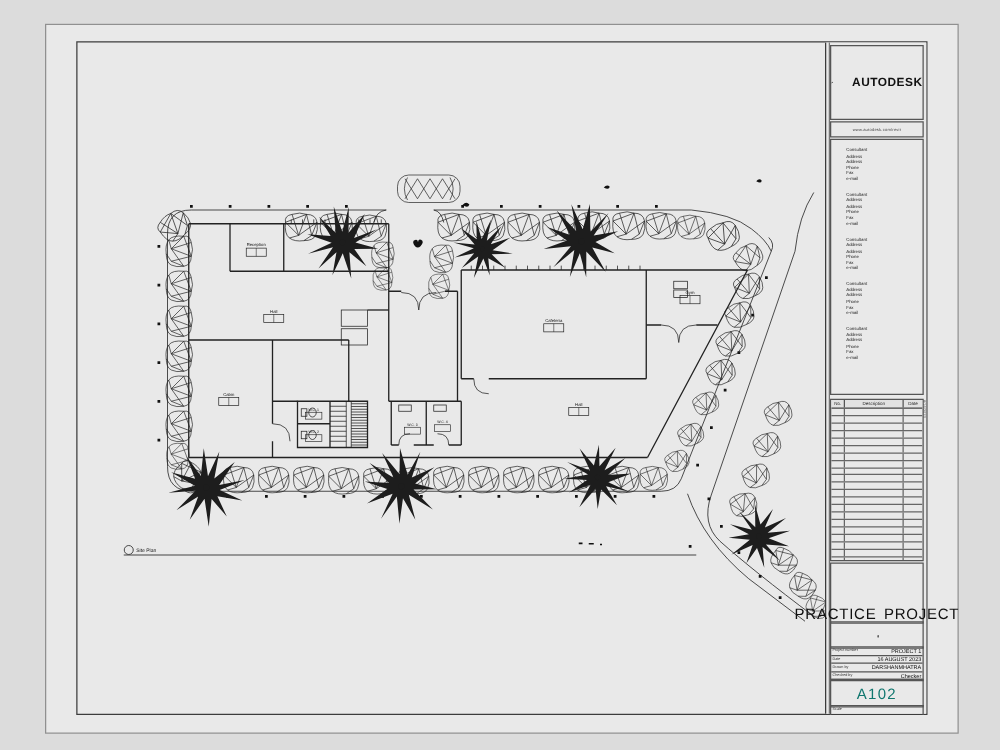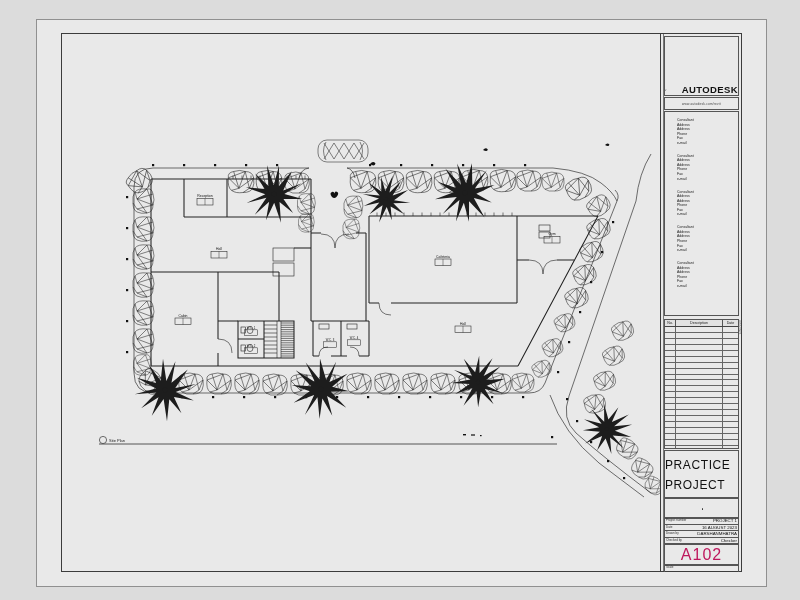--- a/index.html
+++ b/index.html
@@ -8,43 +8,43 @@
   .sheet{position:absolute;left:36px;top:19px;width:729px;height:566px;
          background:#e9e9e9;border:1px solid #909090}
   .frame{position:absolute;left:24px;top:13px;width:679px;height:537px;border:1.4px solid #3c3c3c}
   .drawing{position:absolute;left:0;top:0;width:598px;height:536px}
   svg{font-family:"Liberation Sans",sans-serif}
 
   
   .titleblock{position:absolute;right:0;top:0;bottom:0;width:80px;border-left:1.3px solid #3c3c3c;background:#e9e9e9}
   .titleblock::before{content:"";position:absolute;left:1.6px;top:0;bottom:0;width:1px;background:#777}
   .tb-box{position:absolute;left:3px;right:2px;border:0.8px solid #555}
-  .tb-logo{top:2px;height:58px;display:flex;align-items:flex-end;justify-content:center;gap:15px}
+  .tb-logo{top:2px;height:58px;display:flex;align-items:center;justify-content:center;gap:15px}
   .brand{font-size:9.5px;font-weight:bold;letter-spacing:.4px;color:#111}
   .tb-web{top:63px;height:11px;display:flex;align-items:center;justify-content:center;
           font-size:3.2px;color:#444;letter-spacing:.2px}
   .tb-consult{top:77px;height:205px;padding:6px 0 0 12px;box-sizing:border-box;overflow:hidden}
   .consultant-block{font-size:3.5px;line-height:1.3;color:#222;margin-bottom:8.5px}
   .tb-rev{top:285px;height:128px;display:flex;flex-direction:column;overflow:hidden}
   .rev-head{display:grid;grid-template-columns:14% 64% 22%;height:6px;border-bottom:.8px solid #444;background:#e2e2e2}
   .rev-head div{font-size:3.6px;text-align:center;line-height:6px;border-left:.6px solid #555}
   .rev-head div:first-child{border-left:none}
   .rev-row{display:grid;grid-template-columns:14% 64% 22%;height:4.95px;border-bottom:.55px solid #666;flex:0 0 auto}
   .rev-row div{border-left:.55px solid #666}
   .rev-row div:first-child{border-left:none}
-  .tb-title{top:416px;height:47px;display:flex;flex-direction:column;align-items:flex-start;justify-content:center;gap:6px}
+  .tb-title{top:416px;height:47px;display:flex;align-items:flex-end;justify-content:center;gap:6px}
   .tb-title div{font-size:12px;letter-spacing:.6px;color:#111}
   .tb-dotbox{top:463px;height:20px}
   .tb-dot{position:absolute;left:50%;top:50%;width:1.6px;height:1.6px;background:#333;border-radius:50%}
   .tb-fields{top:483px;height:26px;display:flex;flex-direction:column}
   .fld{flex:1;position:relative;border-bottom:.55px solid #555}
   .fld .lab{position:absolute;left:1px;top:0;font-size:3px;color:#333}
   .fld .val{position:absolute;right:1px;bottom:.4px;font-size:4.4px;color:#111}
   .tb-num{top:509px;height:21px;display:flex;align-items:center;justify-content:center}
-  .tb-num div{font-size:16px;letter-spacing:1px;color:#be185d}
+  .tb-num div{font-size:12px;letter-spacing:1px;color:#0f766e}
   .tb-scale{top:530px;height:6.5px;border-bottom:none}
   .tb-scale .lab{position:absolute;left:1px;top:.4px;font-size:3px;color:#333}
   .sidetext{position:absolute;left:704px;top:300px;font-size:3.2px;color:#555;
             transform:rotate(90deg);transform-origin:left top;white-space:nowrap}
 </style>
 </head>
 <body>
 
 <div class="sheet">
   <div class="frame">

